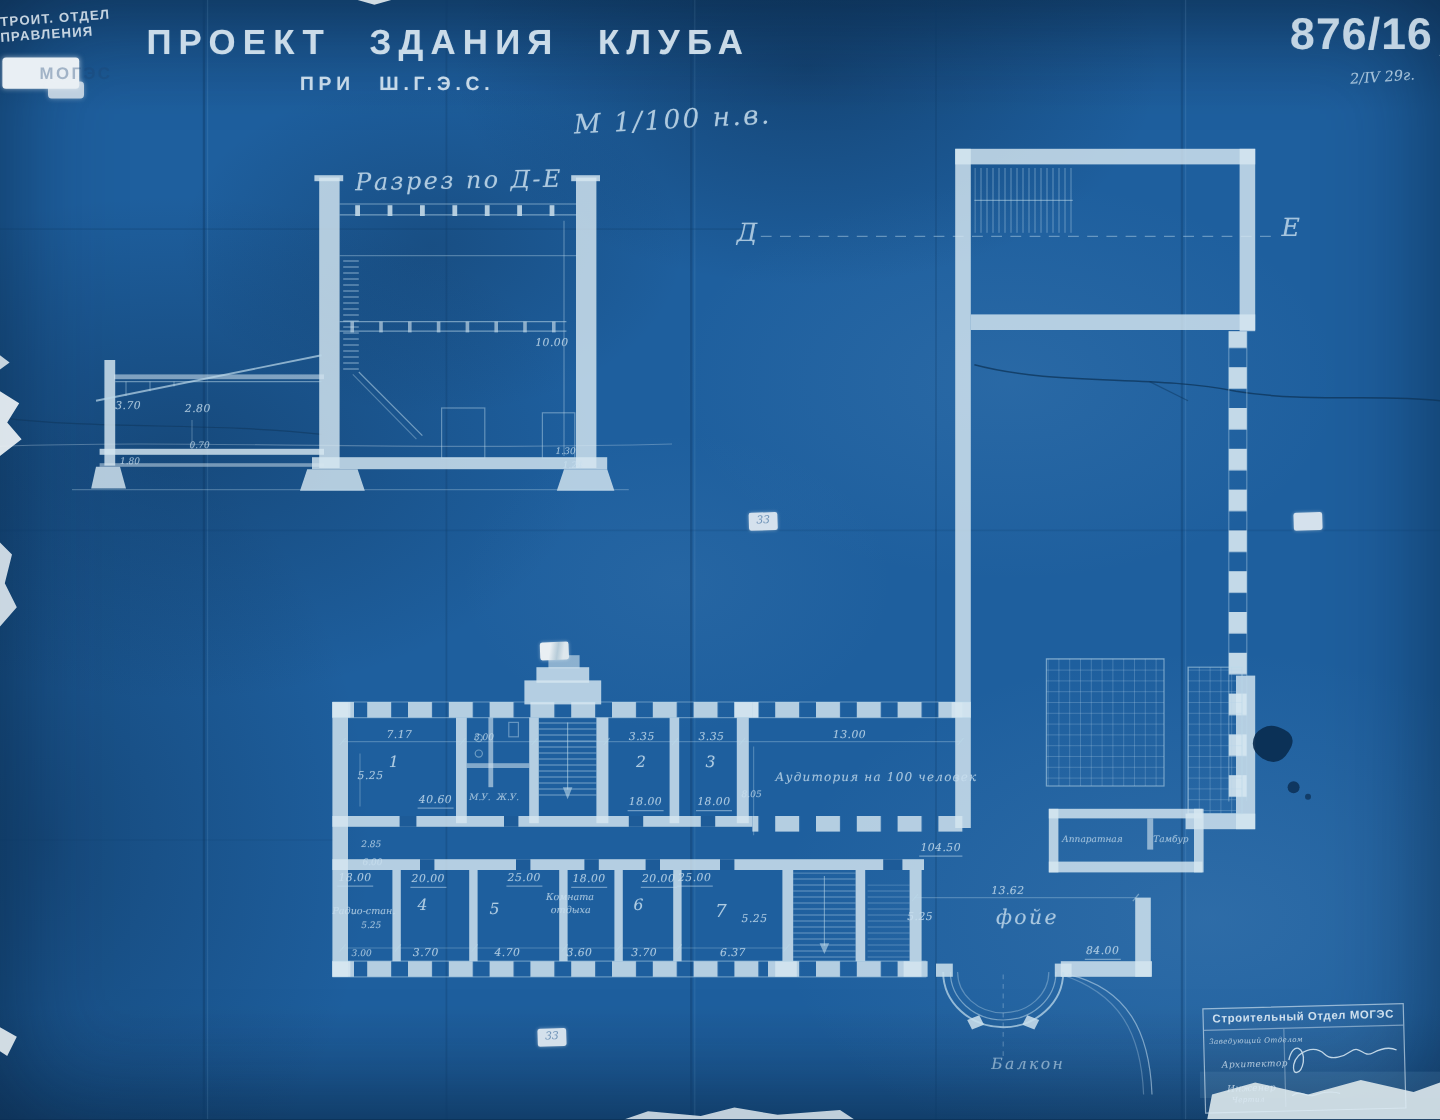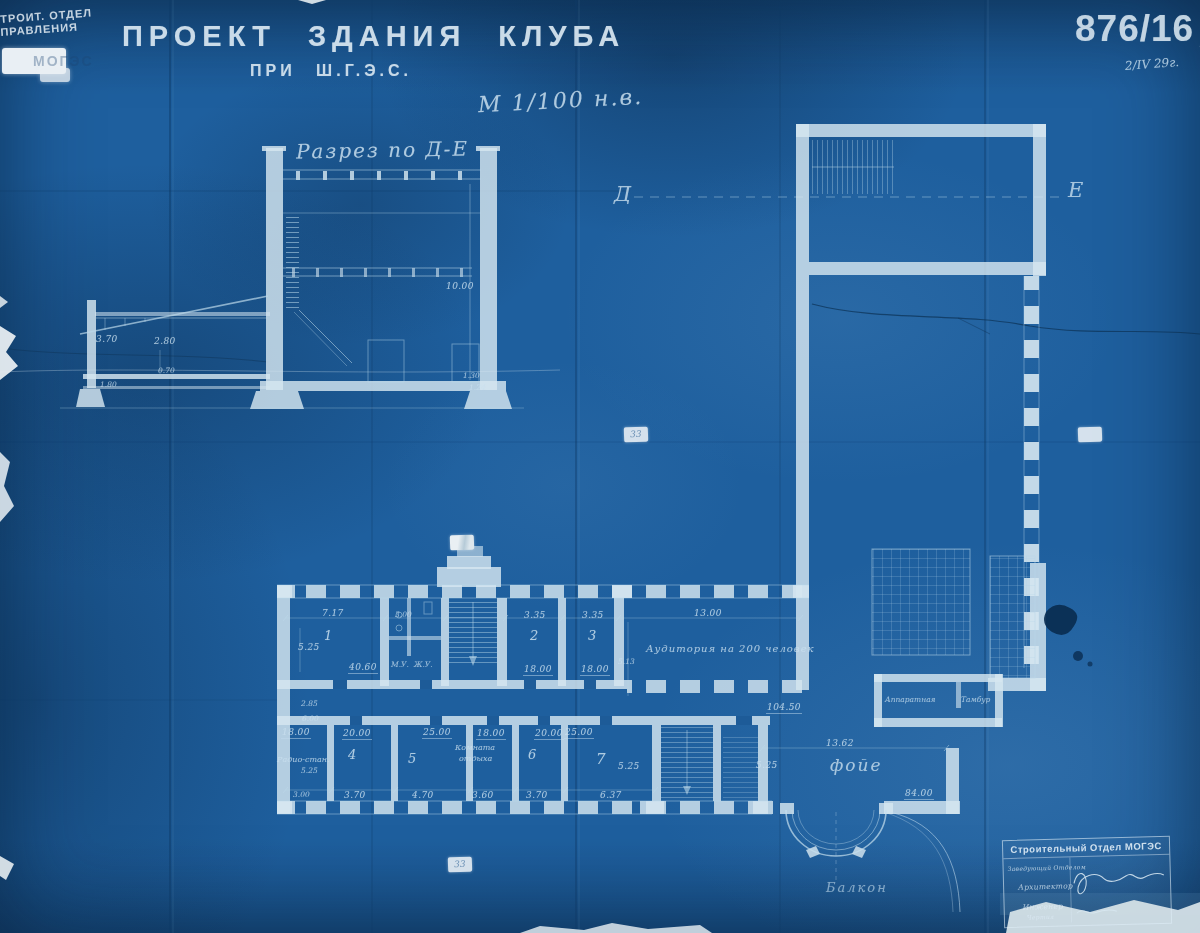--- a/index.html
+++ b/index.html
@@ -334,22 +334,22 @@
   <div class="lbl dim-s" style="left:391px;top:660px;">М.У.</div>
   <div class="lbl dim-s" style="left:414px;top:660px;">Ж.У.</div>
   <div class="lbl dim" style="left:524px;top:610px;">3.35</div>
   <div class="lbl rmnum" style="left:530px;top:628px;">2</div>
   <div class="lbl dim area" style="left:523px;top:664px;">18.00</div>
   <div class="lbl dim" style="left:582px;top:610px;">3.35</div>
   <div class="lbl rmnum" style="left:588px;top:628px;">3</div>
   <div class="lbl dim area" style="left:580px;top:664px;">18.00</div>
 
   <div class="lbl dim" style="left:694px;top:608px;">13.00</div>
-  <div class="lbl cur10" style="left:646px;top:643px;">Аудитория на 200 человек</div>
-  <div class="lbl dim-s" style="left:618px;top:657px;">5.13</div>
+  <div class="lbl cur10" style="left:646px;top:643px;">Аудитория на 100 человек</div>
+  <div class="lbl dim-s" style="left:618px;top:657px;">8.05</div>
 
   <div class="lbl dim-s" style="left:301px;top:699px;">2.85</div>
   <div class="lbl dim-s" style="left:302px;top:714px;text-align:center;">6.00</div>
   <div class="lbl dim area" style="left:766px;top:702px;">104.50</div>
 
   <div class="lbl dim area" style="left:281px;top:727px;">18.00</div>
   <div class="lbl cur8" style="left:277px;top:755px;">Радио-стан.</div>
   <div class="lbl dim-s" style="left:301px;top:766px;">5.25</div>
   <div class="lbl dim-s" style="left:293px;top:790px;">3.00</div>
 

